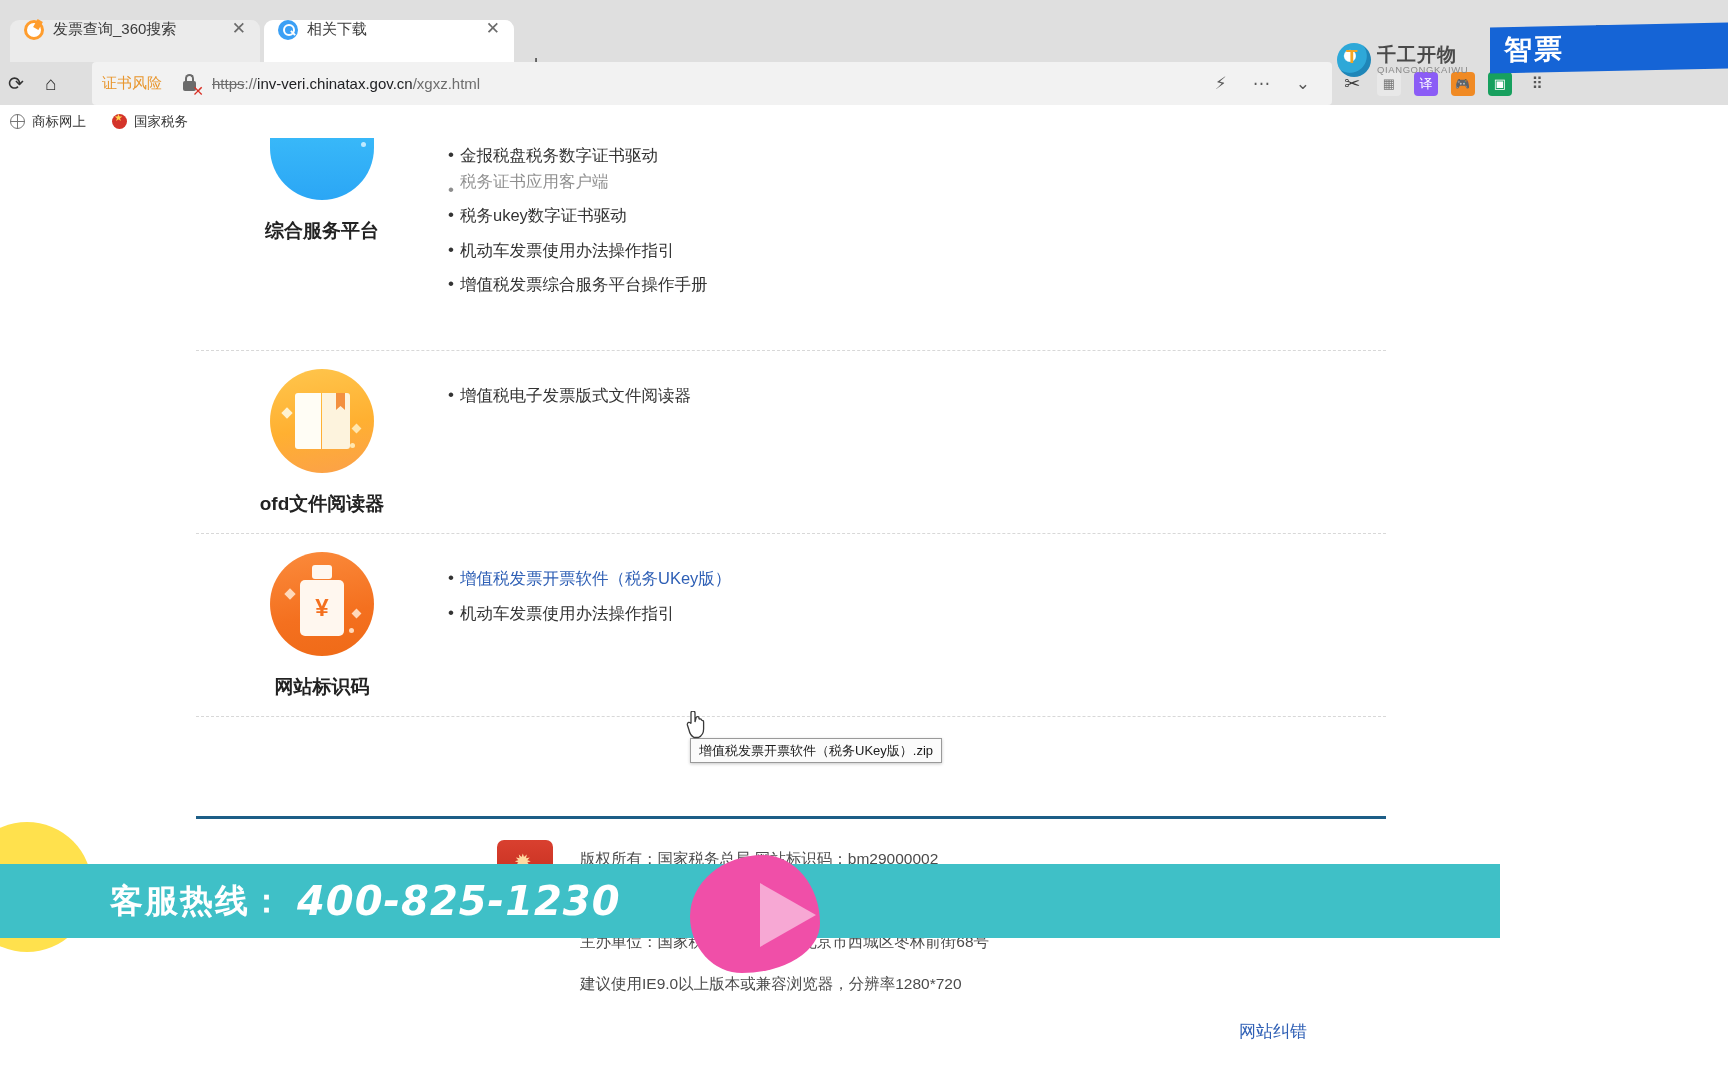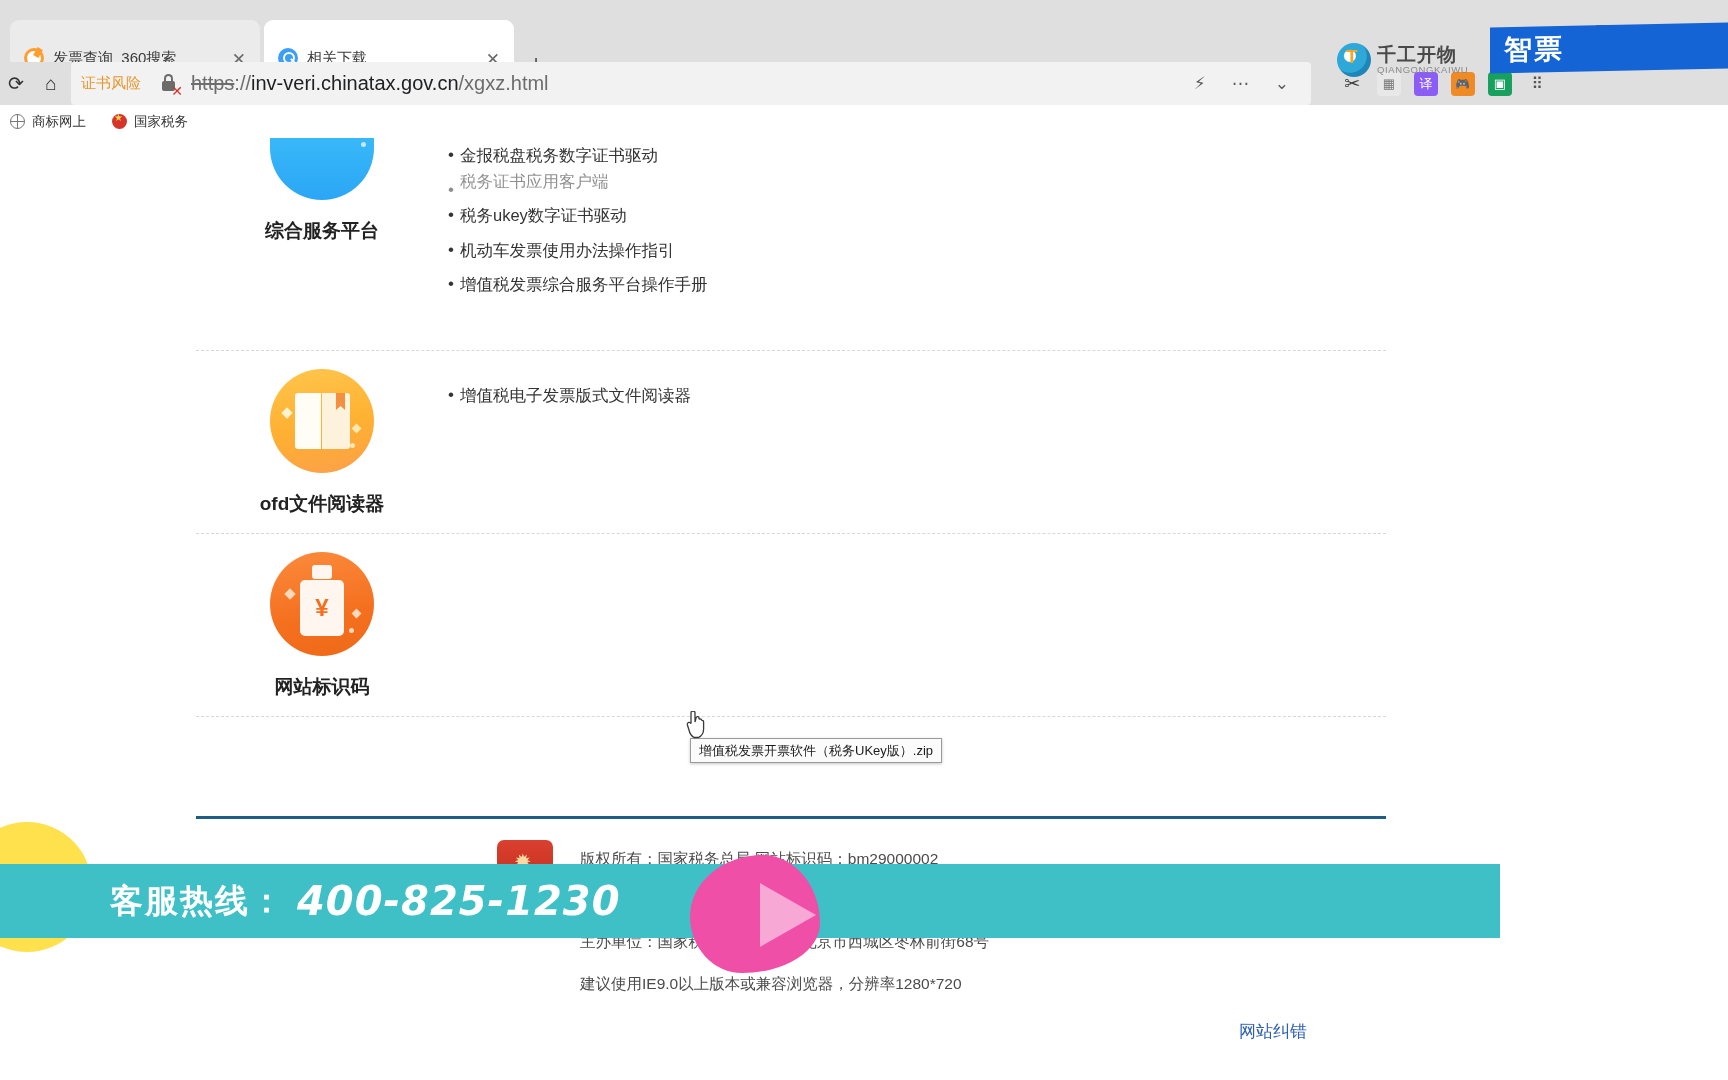--- a/index.html
+++ b/index.html
@@ -8,21 +8,21 @@
     width:1728px; height:1080px; overflow:hidden;
     font-family:"Liberation Sans","DejaVu Sans",sans-serif;
     background:#ffffff; position:relative;
   }
 
   
   #browser-chrome { position:absolute; left:0; top:0; width:1728px; height:105px; background:#dfdfdf; }
 
   #tabstrip { position:absolute; left:0; top:20px; height:48px; width:1728px; }
   .tab { position:absolute; top:0; height:48px; border-radius:9px 9px 0 0;
-         display:flex; align-items:flex-end; padding:0 14px; font-size:15px; color:#3a3a3a; }
+         display:flex; align-items:flex-start; padding:0 14px; font-size:15px; color:#3a3a3a; }
   .tab.inactive { background:#ebebeb; }
   .tab.active { background:#ffffff; }
   .tab-favicon { width:20px; height:20px; margin-right:9px; flex:0 0 auto; position:relative; }
   .fav-360 { border-radius:50%; background:#fff; border:3px solid #ff9d2e; }
   .fav-360:after { content:""; position:absolute; left:8px; top:-3px; width:6px; height:9px;
                    background:#ff9d2e; transform:rotate(30deg); }
   .fav-search { border-radius:50%; background:#3ba0f5; position:relative; }
   .fav-search:after { content:""; position:absolute; left:5px; top:4px; width:8px; height:8px;
                       border:2px solid #fff; border-radius:50%; }
   .fav-search:before { content:""; position:absolute; left:12px; top:12px; width:6px; height:2px;
@@ -33,35 +33,35 @@
                  font-size:24px; color:#4a4a4a; text-align:center; line-height:29px; }
 
   #win-controls { position:absolute; right:0; top:16px; height:40px; display:flex;
                   align-items:center; gap:22px; padding-right:18px; color:#3c3c3c; }
   .badge-sq { width:22px; height:22px; border:1.5px solid #6e6e6e; font-size:12px;
               display:flex; align-items:center; justify-content:center; color:#444; }
   .shirt-icon { width:26px; height:20px; }
   .win-min { width:22px; height:2px; background:#3c3c3c; }
 
   #urlbar-row { position:absolute; left:0; top:62px; width:1728px; height:43px; background:#dfdfdf; }
-  #urlbar { position:absolute; left:71px; top:0; width:1240px; height:43px;
+  #urlbar { position:absolute; left:92px; top:0; width:1240px; height:43px;
             background:#f2f2f2; border-radius:4px; display:flex; align-items:center; }
   .nav-btn { position:absolute; top:9px; width:26px; height:26px; color:#333; font-size:19px;
              text-align:center; line-height:26px; }
   #reload-btn { left:3px; }
   #home-btn { left:38px; }
   .risk-label { margin-left:10px; font-size:15px; color:#e8962e; white-space:nowrap; }
   .lock-broken { position:relative; width:22px; height:20px; margin-left:18px; flex:0 0 auto; }
   .lock-broken .body { position:absolute; left:3px; top:7px; width:13px; height:10px;
                        background:#6b6b6b; border-radius:2px; }
   .lock-broken .shackle { position:absolute; left:5px; top:0px; width:9px; height:9px;
                           border:2px solid #6b6b6b; border-bottom:none; border-radius:5px 5px 0 0; }
   .lock-broken .xmark { position:absolute; right:-2px; bottom:-2px; color:#d93025;
                         font-size:14px; font-weight:bold; line-height:10px; }
-  .url-text { margin-left:10px; font-size:20px; color:#202124; white-space:nowrap; }
+  .url-text { margin-left:10px; font-size:15px; color:#202124; white-space:nowrap; }
   .url-scheme { color:#6d6d6d; text-decoration:line-through; }
   .url-host { color:#202124; }
   .url-path { color:#6d6d6d; }
   .url-actions { margin-left:auto; display:flex; align-items:center; gap:26px; padding-right:22px;
                  color:#5a5a5a; font-size:17px; }
 
   #ext-area { position:absolute; left:1340px; top:62px; width:388px; height:43px; display:flex;
               align-items:center; gap:13px; }
   .ext-ico { width:24px; height:24px; border-radius:4px; display:flex; align-items:center;
              justify-content:center; font-size:13px; color:#fff; flex:0 0 auto; }
@@ -304,20 +304,24 @@
         <div class="sec-icon ico-kp">
           <span class="cap"></span>
               <span class="body"></span>
               <span class="glyph">¥</span>
           <span class="sp1"></span>
               <span class="sp2"></span>
               <span class="sp3"></span>
         </div>
         <div class="sec-caption">网站标识码</div>
       </div>
+      <div class="sec-right" style="padding-top:27px;">
+        <span class="dl-item link">增值税发票开票软件（税务UKey版）</span>
+        <span class="dl-item">机动车发票使用办法操作指引</span>
+      </div>
     </div>
 
   </div>
 
   <div id="hover-cursor">
     <svg width="20" height="28" viewBox="0 0 20 28">
       <path d="M5 2 Q5 0 7 0 Q9 0 9 2 L9 11 L10 7 Q10.5 5.3 12 5.7 Q13.3 6.1 13 7.7
                L13.5 8 Q15 7.6 15.6 9 L16 9.4 Q17.6 9.3 17.6 11.2 L17.6 18
                Q17.6 24 12.5 26.5 L8 26.5 Q4 24 3 19 L1.4 14 Q1 12 2.6 11.4 Q4.2 11 5 12.6 Z" fill="#ffffff" stroke="#3a3a3a" stroke-width="1.3"></path>
     </svg>

